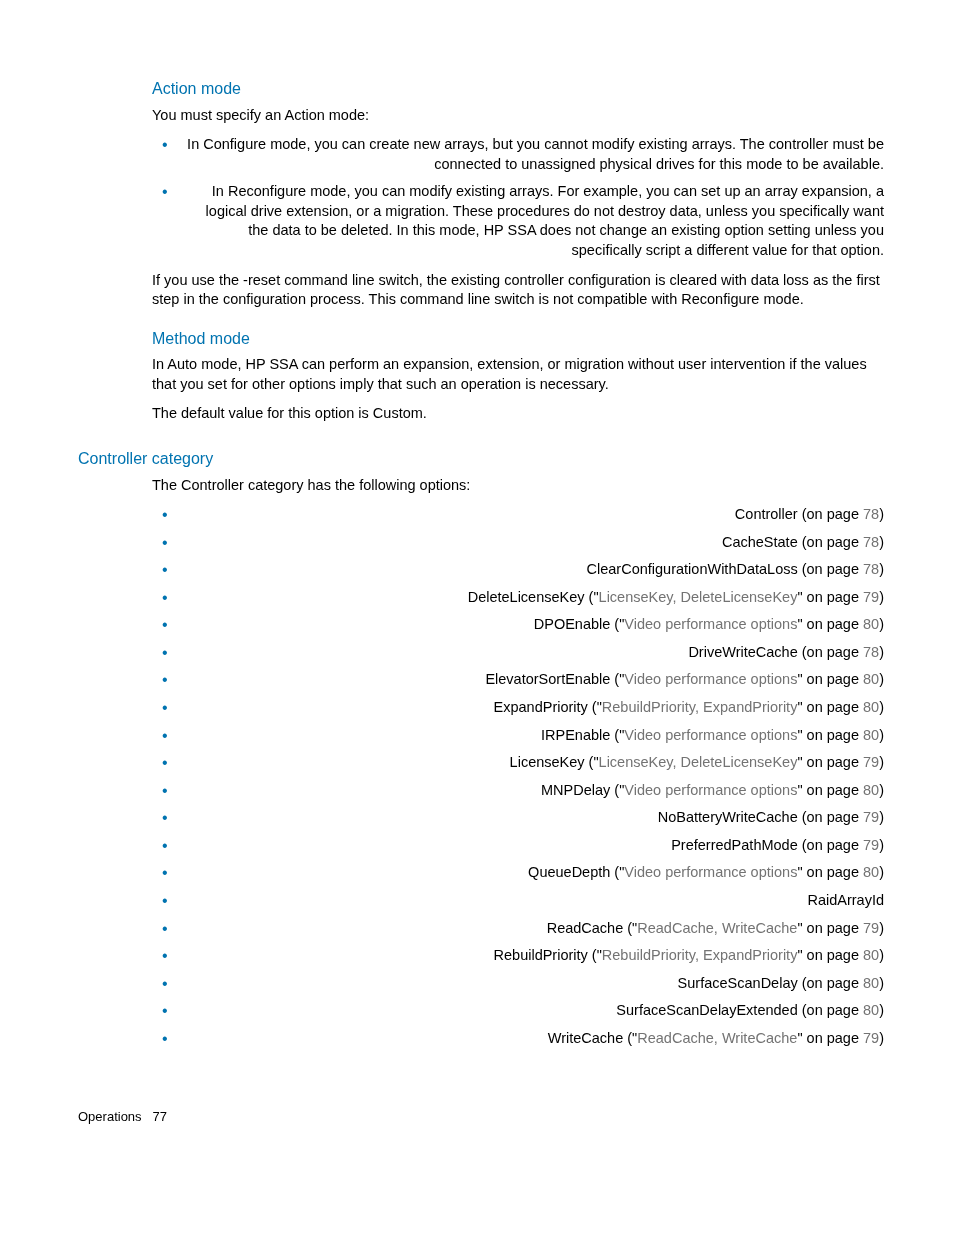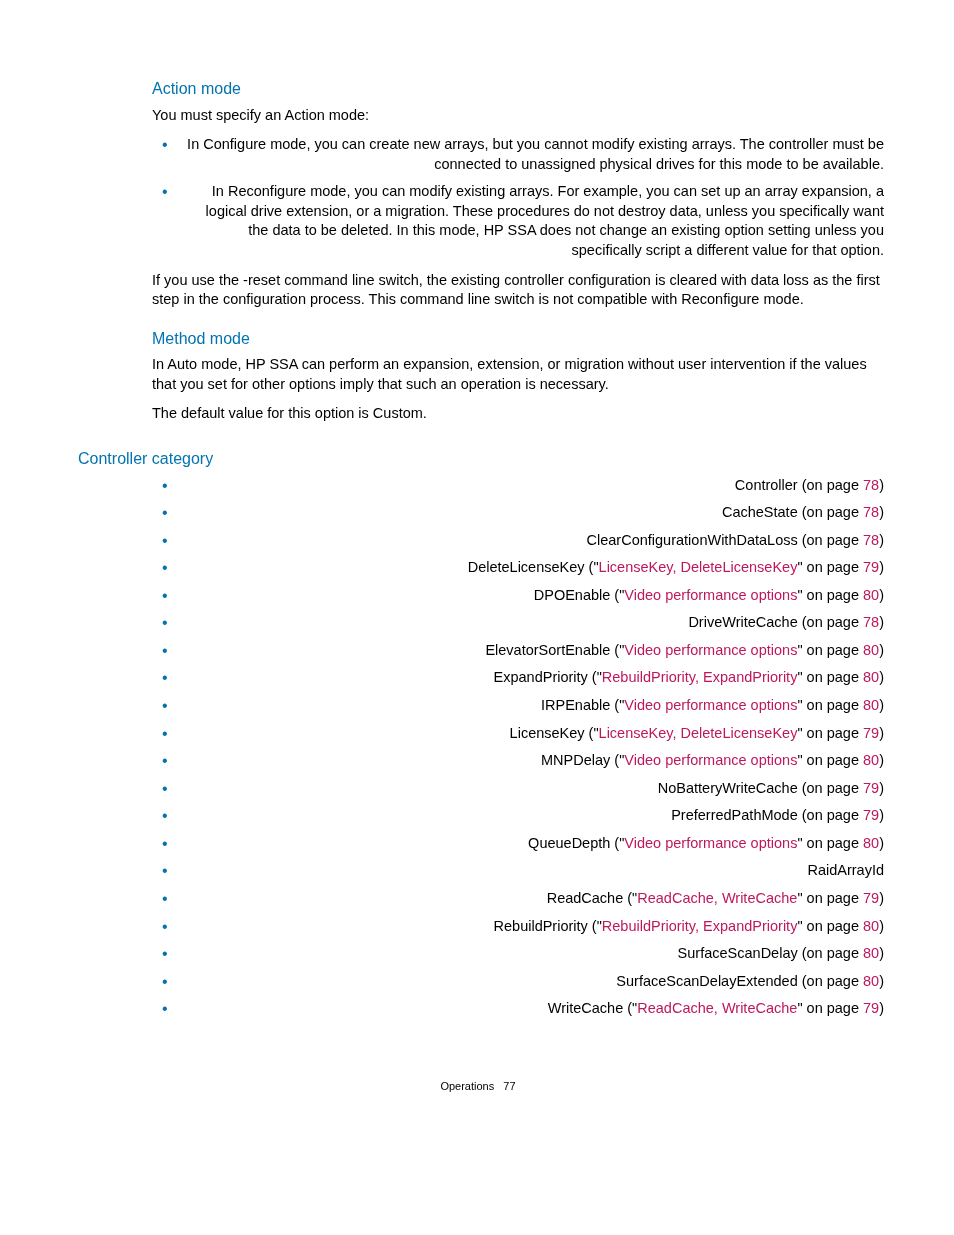--- a/index.html
+++ b/index.html
@@ -43,27 +43,27 @@
   }
   li::before {
     content: "•";
     color: #0073b0;
     position: absolute;
     left: 10px;
     top: 0;
     font-size: 16px;
     line-height: 1.2;
   }
-  .link { color: #be185d; }
+  .link { color: #737373; }
   .mono { font-family: Liberation Sans, sans-serif; }
   .footer {
     position: relative;
     margin-top: 60px;
-    text-align: center;
-    font-size: 11px;
+    text-align: left;
+    font-size: 13px;
     padding-right: 6px;
   }
 </style>
 </head>
 <body>
 
 <div class="indent">
   <div class="h3">Action mode</div>
   <p>You must specify an Action mode:</p>
   <ul>
@@ -76,20 +76,21 @@
 </div>
 
 <div class="indent" style="margin-top:18px;">
   <div class="h3">Method mode</div>
   <p>In Auto mode, HP SSA can perform an expansion, extension, or migration without user intervention if the values that you set for other options imply that such an operation is necessary.</p>
   <p>The default value for this option is Custom.</p>
 </div>
 
 <div class="h2-wrap">
   <div class="h2">Controller category</div>
+  <p>The Controller category has the following options:</p>
   <ul id="options-list">
       <li><span>Controller (on page </span><span class="link">78</span><span>)</span></li>
       <li><span>CacheState (on page </span><span class="link">78</span><span>)</span></li>
       <li><span>ClearConfigurationWithDataLoss (on page </span><span class="link">78</span><span>)</span></li>
       <li><span>DeleteLicenseKey ("</span><span class="link">LicenseKey, DeleteLicenseKey</span><span>" on page </span><span class="link">79</span><span>)</span></li>
       <li><span>DPOEnable ("</span><span class="link">Video performance options</span><span>" on page </span><span class="link">80</span><span>)</span></li>
       <li><span>DriveWriteCache (on page </span><span class="link">78</span><span>)</span></li>
       <li><span>ElevatorSortEnable ("</span><span class="link">Video performance options</span><span>" on page </span><span class="link">80</span><span>)</span></li>
       <li><span>ExpandPriority ("</span><span class="link">RebuildPriority, ExpandPriority</span><span>" on page </span><span class="link">80</span><span>)</span></li>
       <li><span>IRPEnable ("</span><span class="link">Video performance options</span><span>" on page </span><span class="link">80</span><span>)</span></li>

